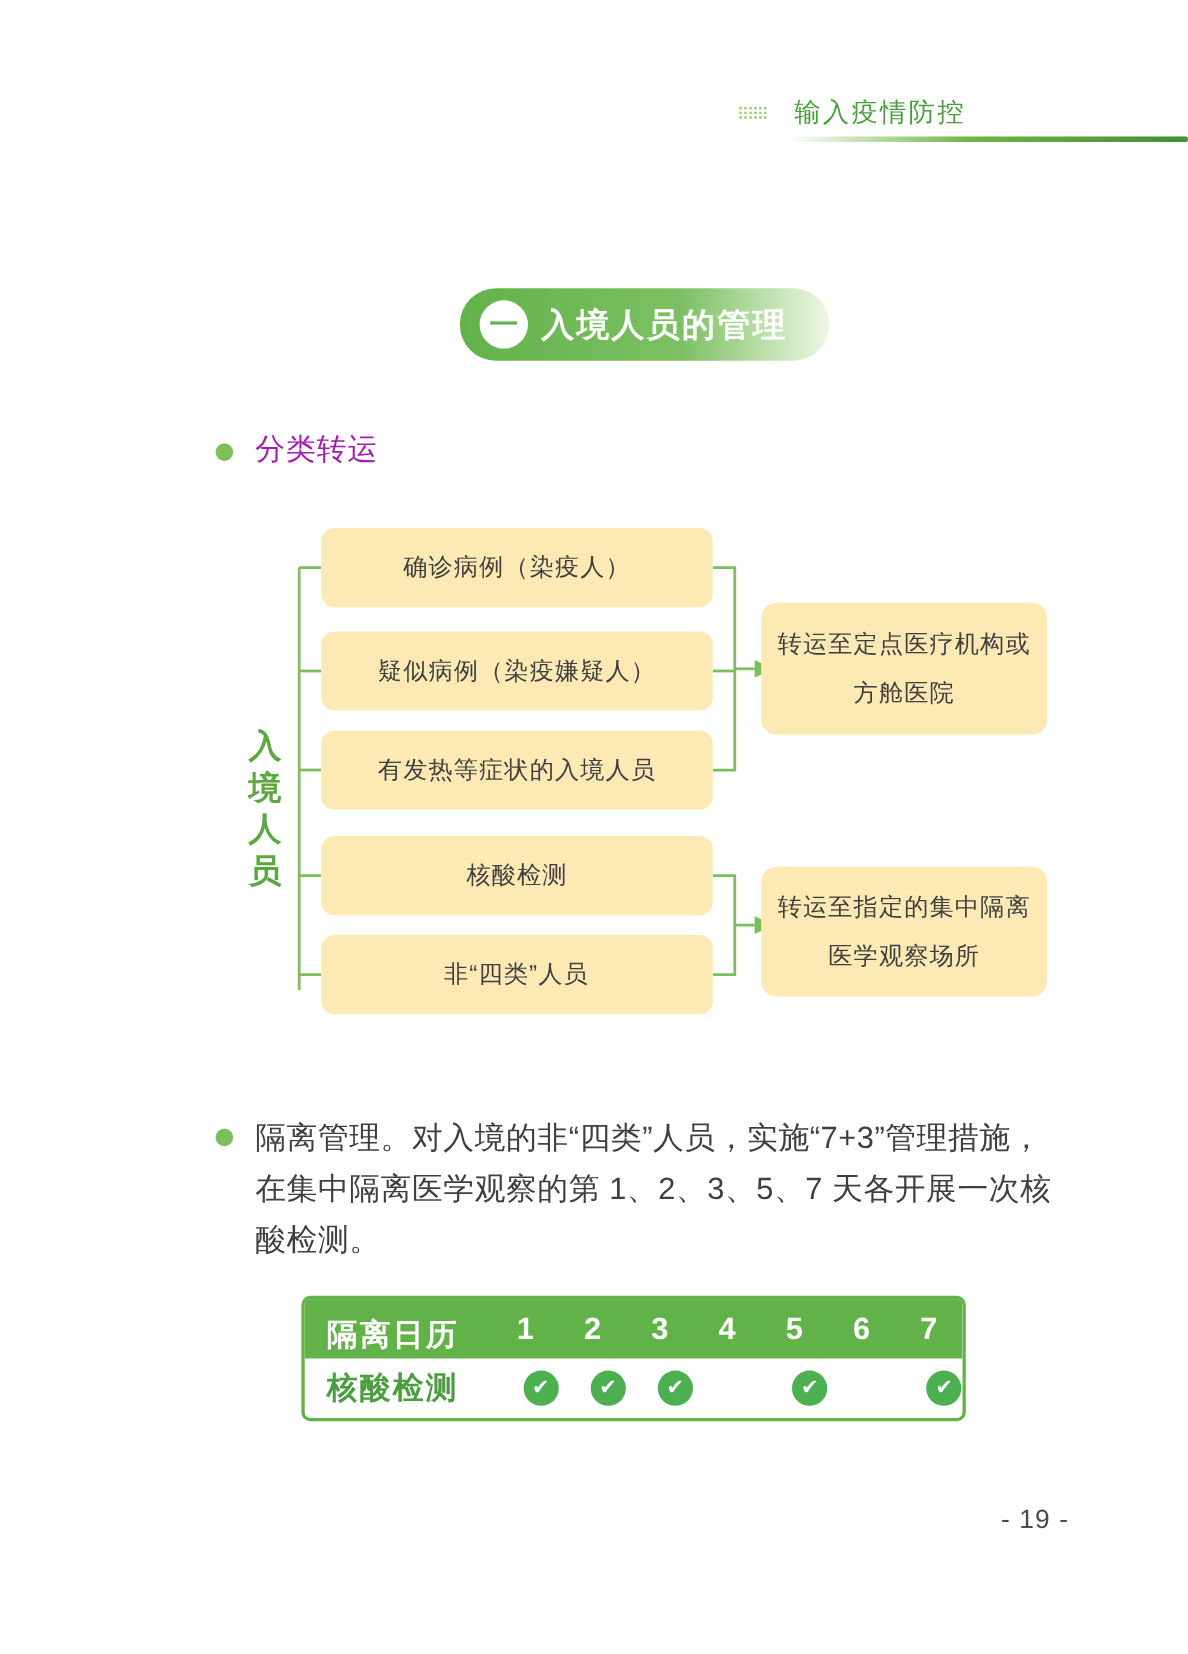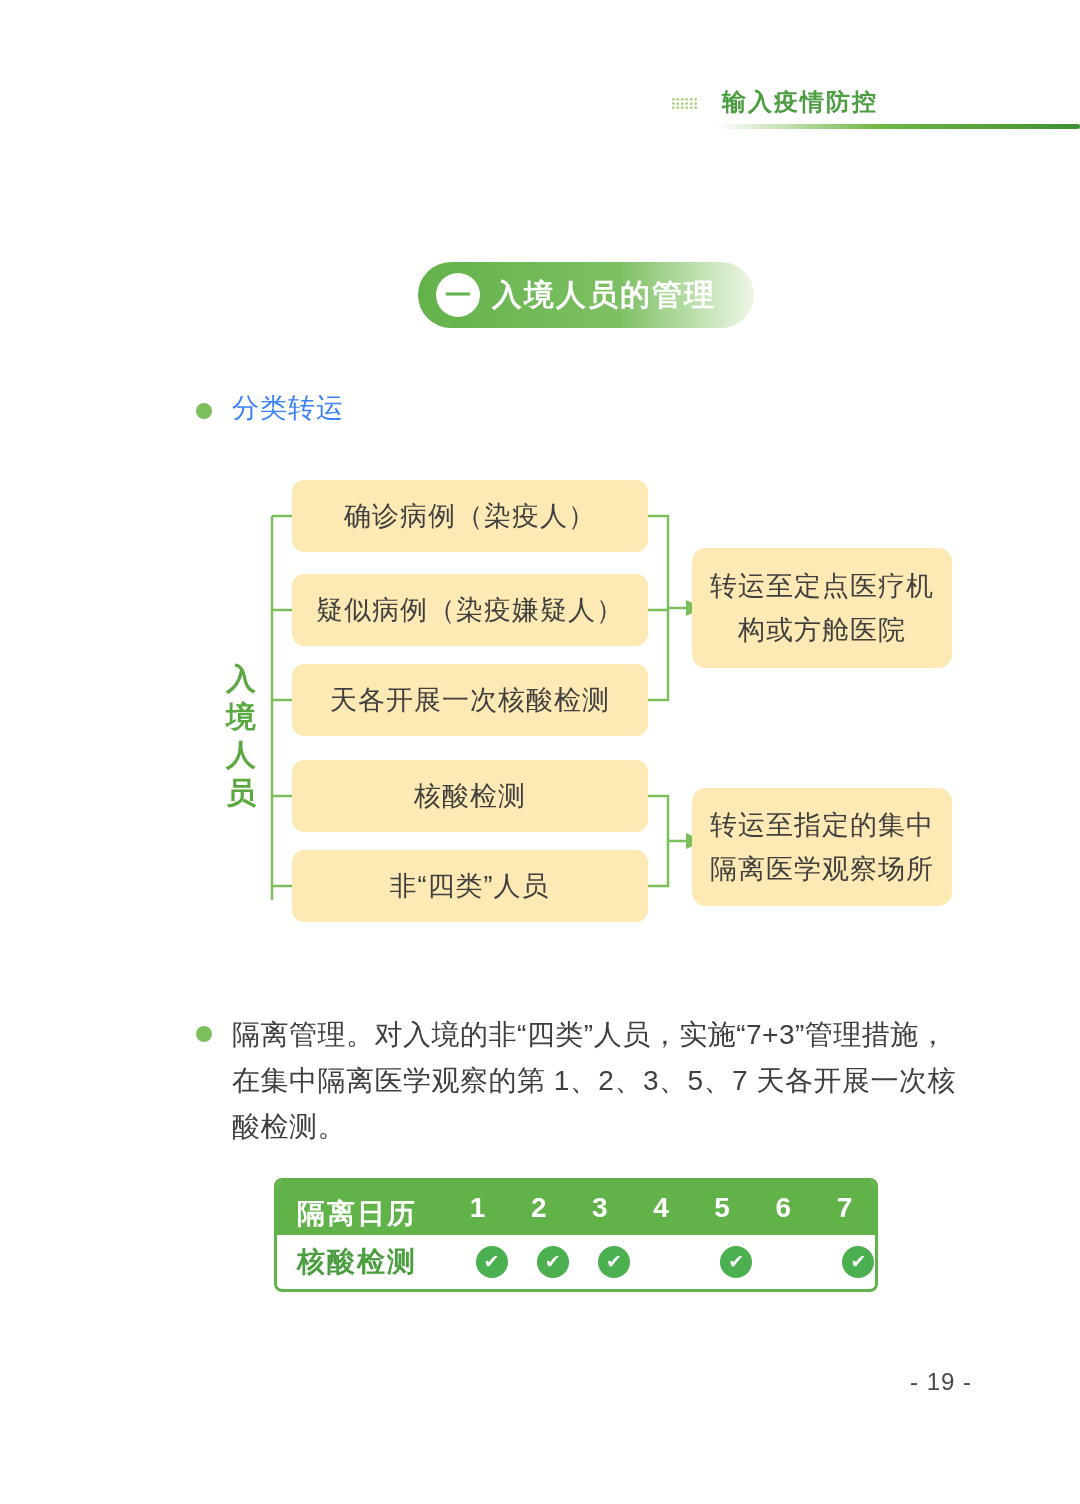--- a/index.html
+++ b/index.html
@@ -35,21 +35,21 @@
     letter-spacing: -2px;
     line-height: 22px;
     overflow: hidden;
     white-space: nowrap;
   }
   .header-title {
     position: absolute;
     left: 62px;
     top: 0px;
     font-size: 24px;
-    font-weight: bold;
+    font-weight: normal;
     color: #4a9e3f;
     letter-spacing: 2px;
     white-space: nowrap;
   }
   .header-rule {
     position: absolute;
     left: 56px;
     top: 38px;
     width: 364px;
     height: 5px;
@@ -99,21 +99,21 @@
   .bullet-dot {
     position: absolute;
     width: 16px;
     height: 16px;
     border-radius: 50%;
     background: #7cbe5c;
   }
   .bullet-text {
     position: absolute;
     font-size: 27px;
-    color: #3b82f6;
+    color: #a21caf;
     letter-spacing: 1px;
   }
 
   #bullet1-dot { left: 196px; top: 403px; }
   #bullet1-text { left: 232px; top: 390px; }
 
   #bullet2-dot { left: 196px; top: 1026px; }
   #bullet2-para {
     position: absolute;
     left: 232px;
@@ -143,21 +143,21 @@
   }
 
   .box {
     position: absolute;
     background: #fde9b4;
     border-radius: 12px;
     display: flex;
     align-items: center;
     justify-content: center;
     text-align: center;
-    font-size: 27px;
+    font-size: 22px;
     color: #3f3f3f;
     box-sizing: border-box;
     padding: 6px 14px;
     letter-spacing: 1px;
   }
   .box.left { width: 356px; height: 72px; left: 292px; }
   .box.right {
     width: 260px;
     left: 692px;
     line-height: 44px;
@@ -283,21 +283,21 @@
   </g>
 
   <polygon points="686,600 704,608 686,616" fill="#7cbe5c"></polygon>
   <polygon points="686,833 704,841 686,849" fill="#7cbe5c"></polygon>
 </svg>
 
 <div class="vlabel">入境人员</div>
 
 <div class="box left" id="b1">确诊病例（染疫人）</div>
 <div class="box left" id="b2">疑似病例（染疫嫌疑人）</div>
-<div class="box left" id="b3">天各开展一次核酸检测</div>
+<div class="box left" id="b3">有发热等症状的入境人员</div>
 <div class="box left" id="b4">核酸检测</div>
 <div class="box left" id="b5">非“四类”人员</div>
 
 <div class="box right" id="r1">转运至定点医疗机构或方舱医院</div>
 <div class="box right" id="r2">转运至指定的集中隔离医学观察场所</div>
 
 <div class="bullet-dot" id="bullet2-dot"></div>
 <div id="bullet2-para">隔离管理。对入境的非“四类”人员，实施“7+3”管理措施，在集中隔离医学观察的第 1、2、3、5、7 天各开展一次核酸检测。</div>
 
 <div class="table">

